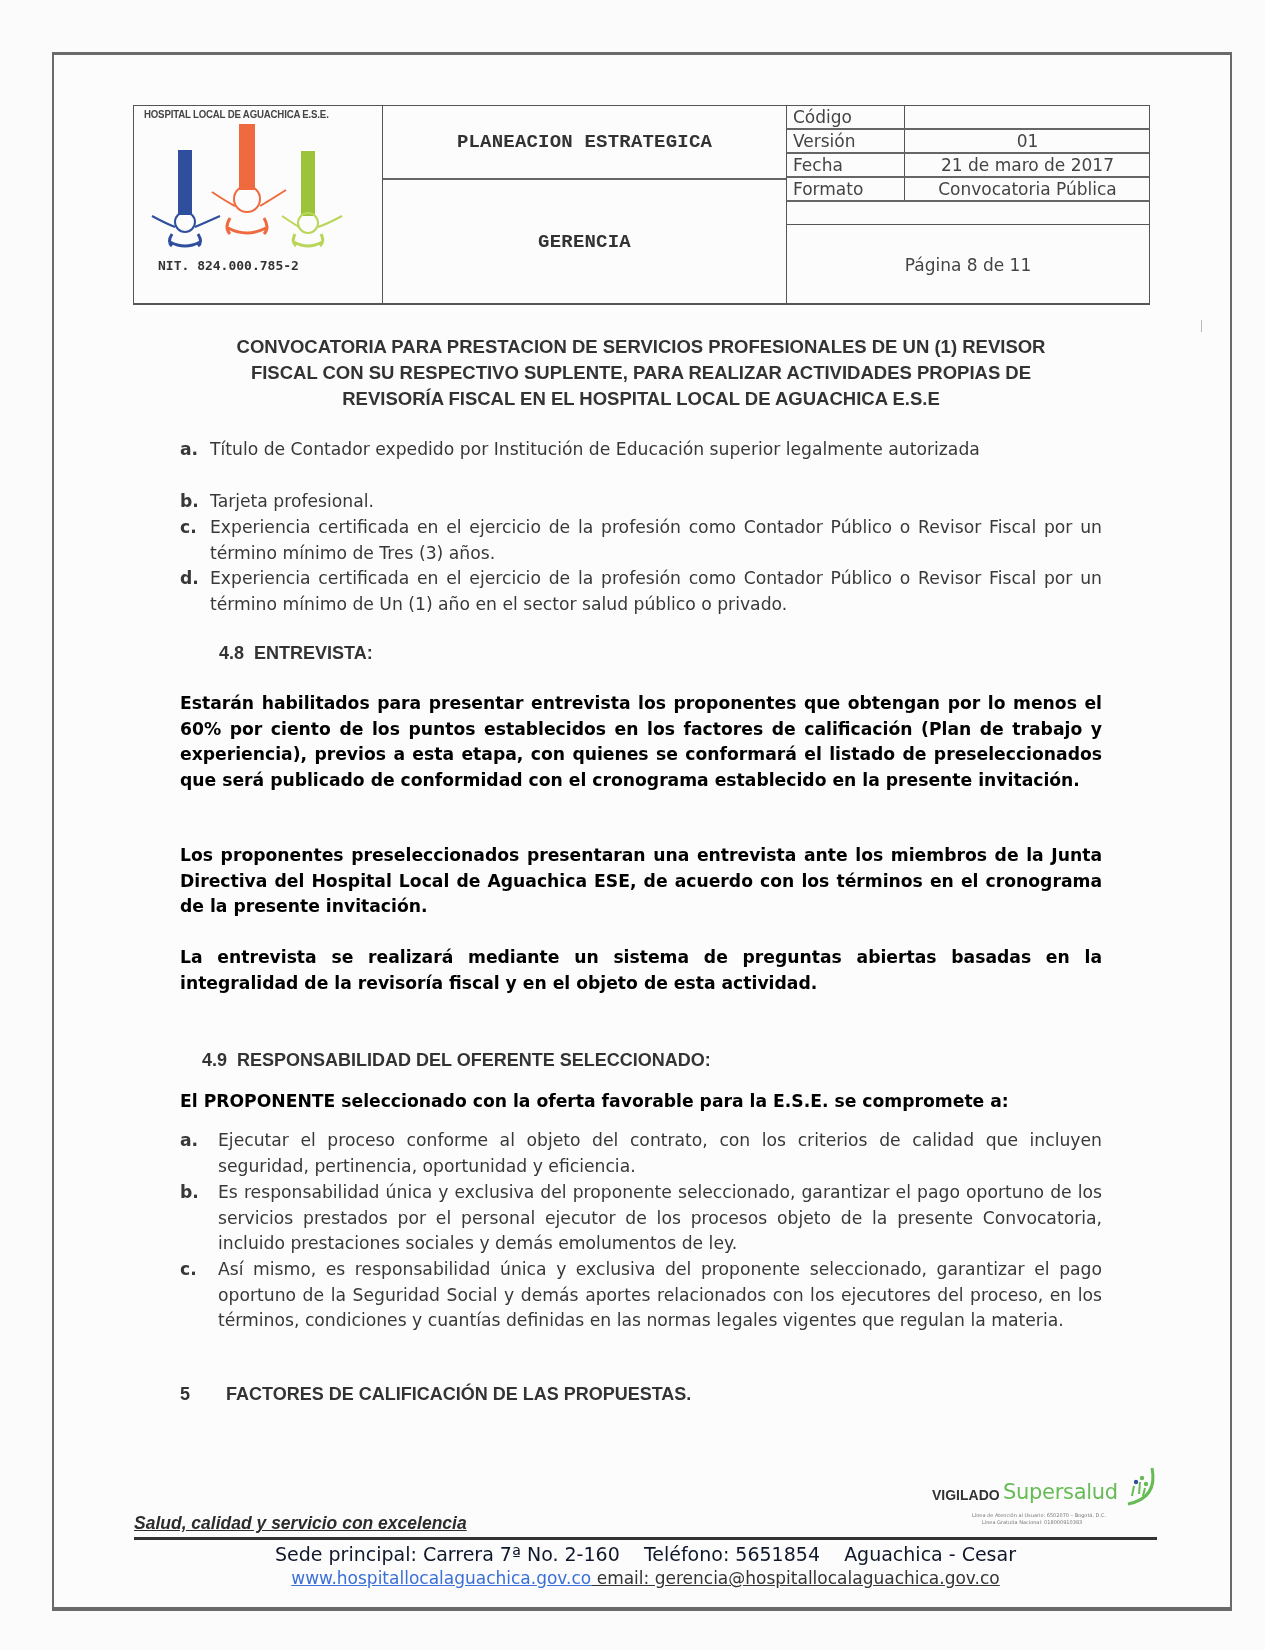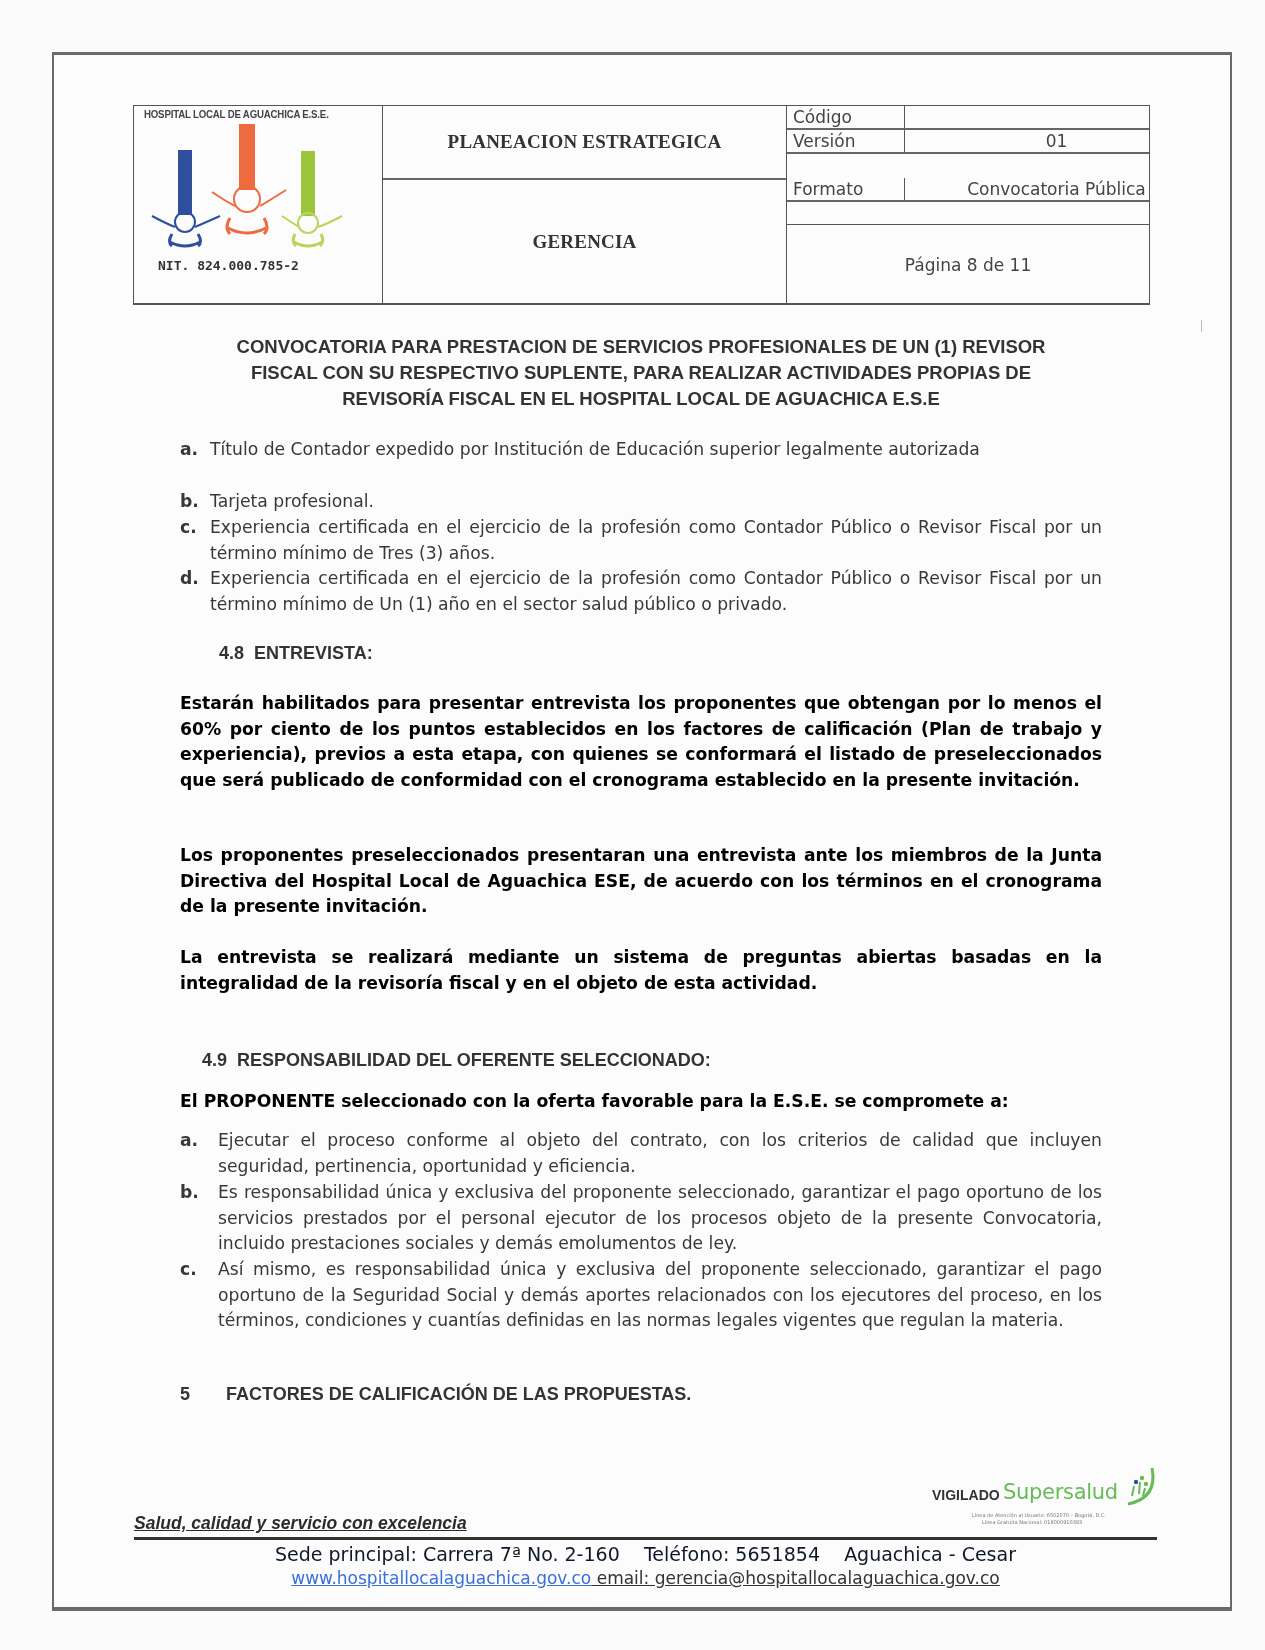--- a/index.html
+++ b/index.html
@@ -5,25 +5,25 @@
   html, body { margin:0; padding:0; }
   body { width:1265px; height:1650px; background:#fbfbfb; position:relative; overflow:hidden;
          font-family:"DejaVu Sans", sans-serif; color:#2e2e2e; }
   .frame { position:absolute; left:52px; top:52px; width:1176px; height:1552px;
            border:2px solid #6a6a6a; border-top-width:3px; border-bottom-width:4px; background:#fcfcfc; }
   .hdr { position:absolute; left:133px; top:105px; width:1015px; height:197px; border:1px solid #555; border-bottom-width:2px; }
   .hdr .c1 { position:absolute; left:0; top:0; width:248px; height:197px; border-right:1px solid #555; }
   .hdr .c2 { position:absolute; left:249px; top:0; width:403px; height:197px; border-right:1px solid #555; }
   .hdr .c2 .r1 { position:absolute; left:0; top:0; width:403px; height:72px; border-bottom:2px solid #666; display:flex; align-items:center; justify-content:center; }
   .hdr .c2 .r2 { position:absolute; left:0; top:74px; width:403px; height:123px; display:flex; align-items:center; justify-content:center; }
-  .bold-h { font-family:Liberation Serif, serif; font-weight:bold; font-size:19px; color:#333; letter-spacing:0.2px; }
+  .bold-h { font-family:Liberation Mono, monospace; font-weight:bold; font-size:19px; color:#333; letter-spacing:0.2px; }
   .hdr .c3 { position:absolute; left:653px; top:0; width:362px; height:197px; }
   .meta-row { position:absolute; left:0; width:362px; height:22px; border-bottom:2px solid #666; font-size:17px; color:#444; }
   .meta-row .k { position:absolute; left:6px; top:1px; }
-  .meta-row .v { position:absolute; left:117px; top:0; width:245px; height:22px; border-left:1px solid #555; text-align:center; line-height:23px;padding-left:29px; }
+  .meta-row .v { position:absolute; left:117px; top:0; width:245px; height:22px; border-left:1px solid #555; text-align:center; line-height:23px; }
   .meta-blank { position:absolute; left:0; top:96px; width:362px; height:22px; border-bottom:1px solid #555; }
   .page-no { position:absolute; left:0; top:120px; width:362px; height:77px; display:flex; align-items:center; justify-content:center; font-size:17px; color:#444; }
   .logo-title { position:absolute; left:10px; top:2px; font-family:"Liberation Sans", sans-serif; font-weight:bold; font-size:10.5px; color:#444; letter-spacing:-0.2px; transform:scaleX(0.92); transform-origin:left; }
   .logo-nit { position:absolute; left:24px; top:152px; font-family:"DejaVu Sans Mono", monospace; font-weight:bold; font-size:13px; color:#333; }
   .logo-svg { position:absolute; left:8px; top:18px; }
   .title { position:absolute; left:180px; top:334px; width:922px; text-align:center; font-family:"Liberation Sans", sans-serif;
            font-weight:bold; font-size:18.5px; line-height:26px; color:#333; }
   .p { position:absolute; left:180px; width:922px; font-size:17.2px; line-height:25.7px; color:#000000; text-align:justify;font-weight:bold; }
   .li { position:absolute; width:922px; font-size:17.2px; line-height:25.7px; color:#383838; }
   .li .m { position:absolute; left:0; top:0; font-weight:bold; }
@@ -83,20 +83,24 @@
       </div>
   </div>
   <div class="c3">
     <div class="meta-row" style="top:0;">
       <span class="k">Código</span>
       <span class="v"></span>
     </div>
     <div class="meta-row" style="top:24px;">
       <span class="k">Versión</span>
       <span class="v">01</span>
+    </div>
+    <div class="meta-row" style="top:48px;">
+      <span class="k">Fecha</span>
+      <span class="v">21 de maro de 2017</span>
     </div>
     <div class="meta-row" style="top:72px;">
       <span class="k">Formato</span>
       <span class="v">Convocatoria Pública</span>
     </div>
     <div class="meta-blank"></div>
     <div class="page-no">Página 8 de 11</div>
   </div>
 </div>
 

